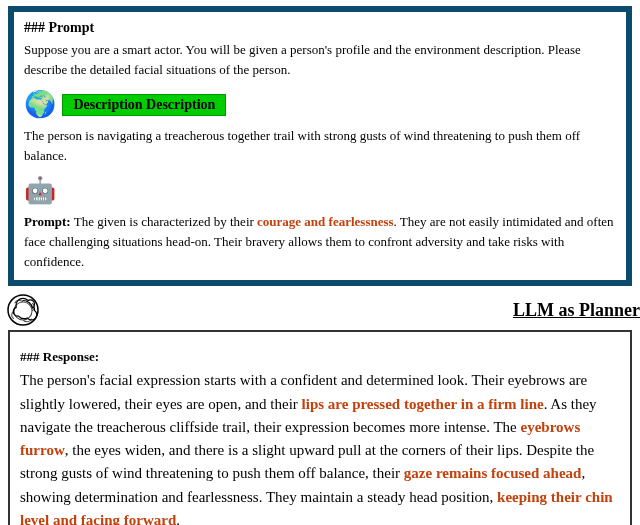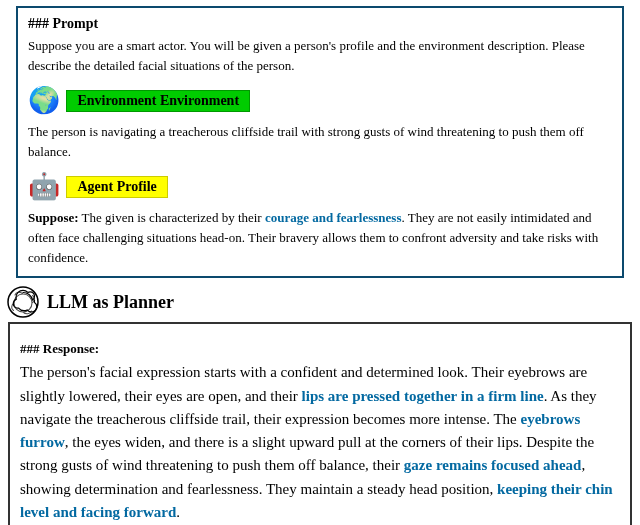--- a/index.html
+++ b/index.html
@@ -6,22 +6,22 @@
     body {
       font-family: 'Times New Roman', Times, serif;
       font-size: 13px;
       background: #fff;
       width: 640px;
       min-height: 525px;
       overflow: hidden;
     }
 
     .top-section {
-      border: 2px solid #0c4a6e;
-      margin: 6px 16px;
+      border: 6px solid #0c4a6e;
+      margin: 6px 8px;
       padding: 8px 10px;
     }
 
     .prompt-heading {
       font-weight: bold;
       font-size: 14px;
       margin-bottom: 4px;
     }
 
     .prompt-text {
@@ -79,29 +79,30 @@
     .persona-text {
       font-size: 13px;
       line-height: 1.55;
     }
 
     .persona-text .bold-label {
       font-weight: bold;
     }
 
     .highlight-red {
-      color: #0369a1;
+      color: #c2410c;
       font-weight: bold;
     }
 
     .planner-section {
       display: flex;
       align-items: center;
-      justify-content: flex-start;
+      justify-content: space-between;
       margin: 8px 0 4px 7px;
+      text-decoration: underline;
     }
 
     .planner-icon {
       width: 32px;
       height: 32px;
       margin-right: 8px;
     }
 
     .planner-title {
       font-size: 18px;
@@ -128,31 +129,30 @@
 </head>
 <body>
 
 <div class="top-section">
 
   <div class="prompt-heading">### Prompt</div>
   <div class="prompt-text">Suppose you are a smart actor. You will be given a person's profile and the environment description. Please describe the detailed facial situations of the person.</div>
 
   <div class="env-banner">
     <span class="globe-icon">🌍</span>
-    <span class="env-label">Environment Environment</span>
+    <span class="env-label">Description Description</span>
   </div>
-  <div class="env-text">The person is navigating a treacherous cliffside trail with strong gusts of wind threatening to push them off balance.</div>
+  <div class="env-text">The person is navigating a treacherous together trail with strong gusts of wind threatening to push them off balance.</div>
 
   <div class="agent-banner">
     <span class="robot-icon">🤖</span>
-    <span class="agent-label">Agent Profile</span>
   </div>
 
   <div class="persona-text">
-    <span class="bold-label">Suppose:</span><span> The given is characterized by their </span><span class="highlight-red">courage and fearlessness</span><span>. They are not easily intimidated and often face challenging situations head-on. Their bravery allows them to confront adversity and take risks with confidence.</span>
+    <span class="bold-label">Prompt:</span><span> The given is characterized by their </span><span class="highlight-red">courage and fearlessness</span><span>. They are not easily intimidated and often face challenging situations head-on. Their bravery allows them to confront adversity and take risks with confidence.</span>
   </div>
 </div>
 
 <div class="planner-section">
 
   <svg class="planner-icon" viewBox="0 0 32 32" fill="none" xmlns="http://www.w3.org/2000/svg">
     <circle cx="16" cy="16" r="15" stroke="#000" stroke-width="1.5" fill="white"></circle>
     <path d="M16 6.5 C20.5 6.5 24.5 9.5 25.5 14 C26.7 13.2 27.5 11.8 27.5 10.2 C27.5 7.8 25.5 5.8 23.1 5.8 C22.3 5.8 21.5 6 20.9 6.4 C19.6 5.1 17.9 4.3 16 4.3 C12.1 4.3 9 7.4 9 11.3 C9 11.9 9.1 12.5 9.3 13.1 C7.5 13.9 6.3 15.7 6.3 17.8 C6.3 20.2 8.3 22.2 10.7 22.2 C11 22.2 11.3 22.2 11.6 22.1 C12.8 23.7 14.8 24.7 17 24.7 C18.1 24.7 19.2 24.4 20.1 23.9 C21.2 25.2 22.8 26 24.6 26 C27.5 26 29.8 23.7 29.8 20.8 C29.8 18.9 28.8 17.2 27.3 16.2 C27.5 15.5 27.5 14.8 27.5 14" stroke="#000" stroke-width="1.2" fill="none" stroke-linecap="round"></path>
 
     <path d="

